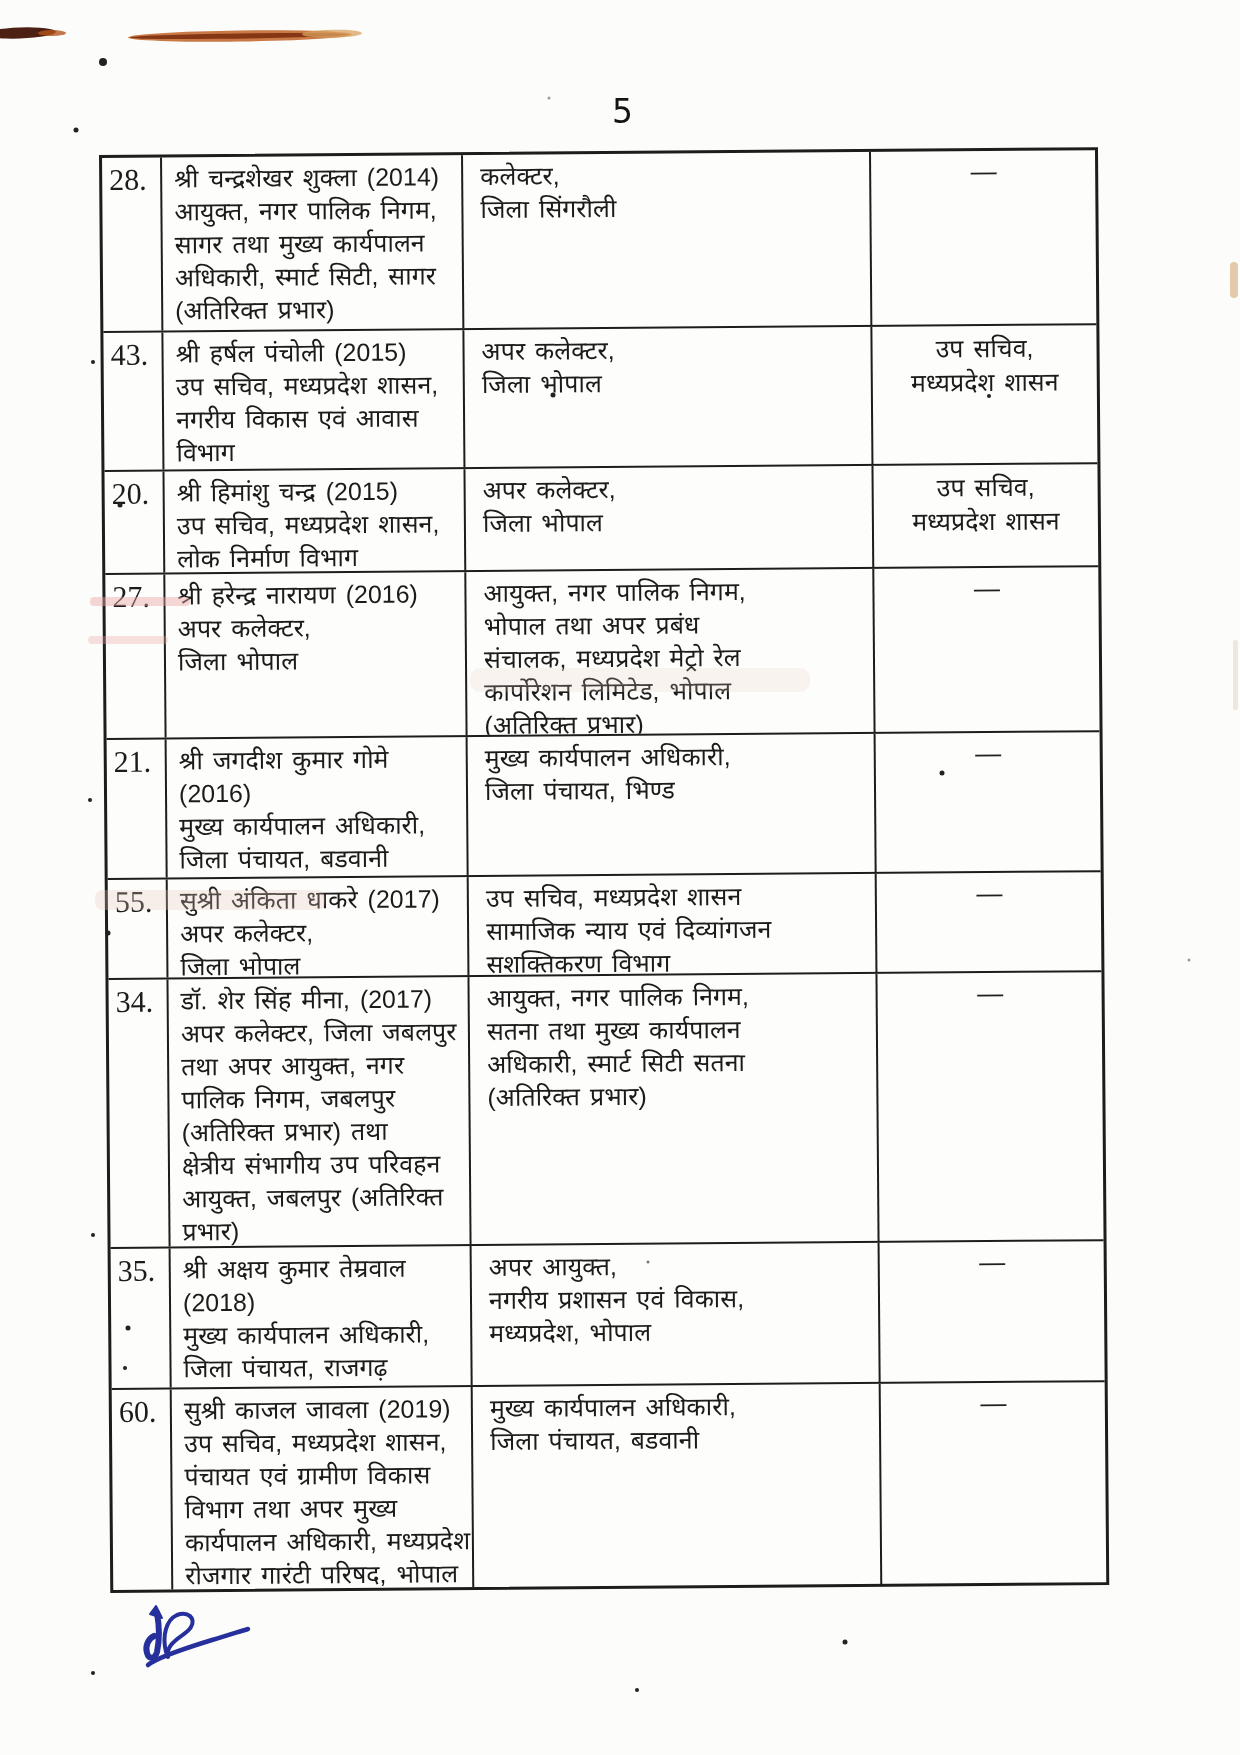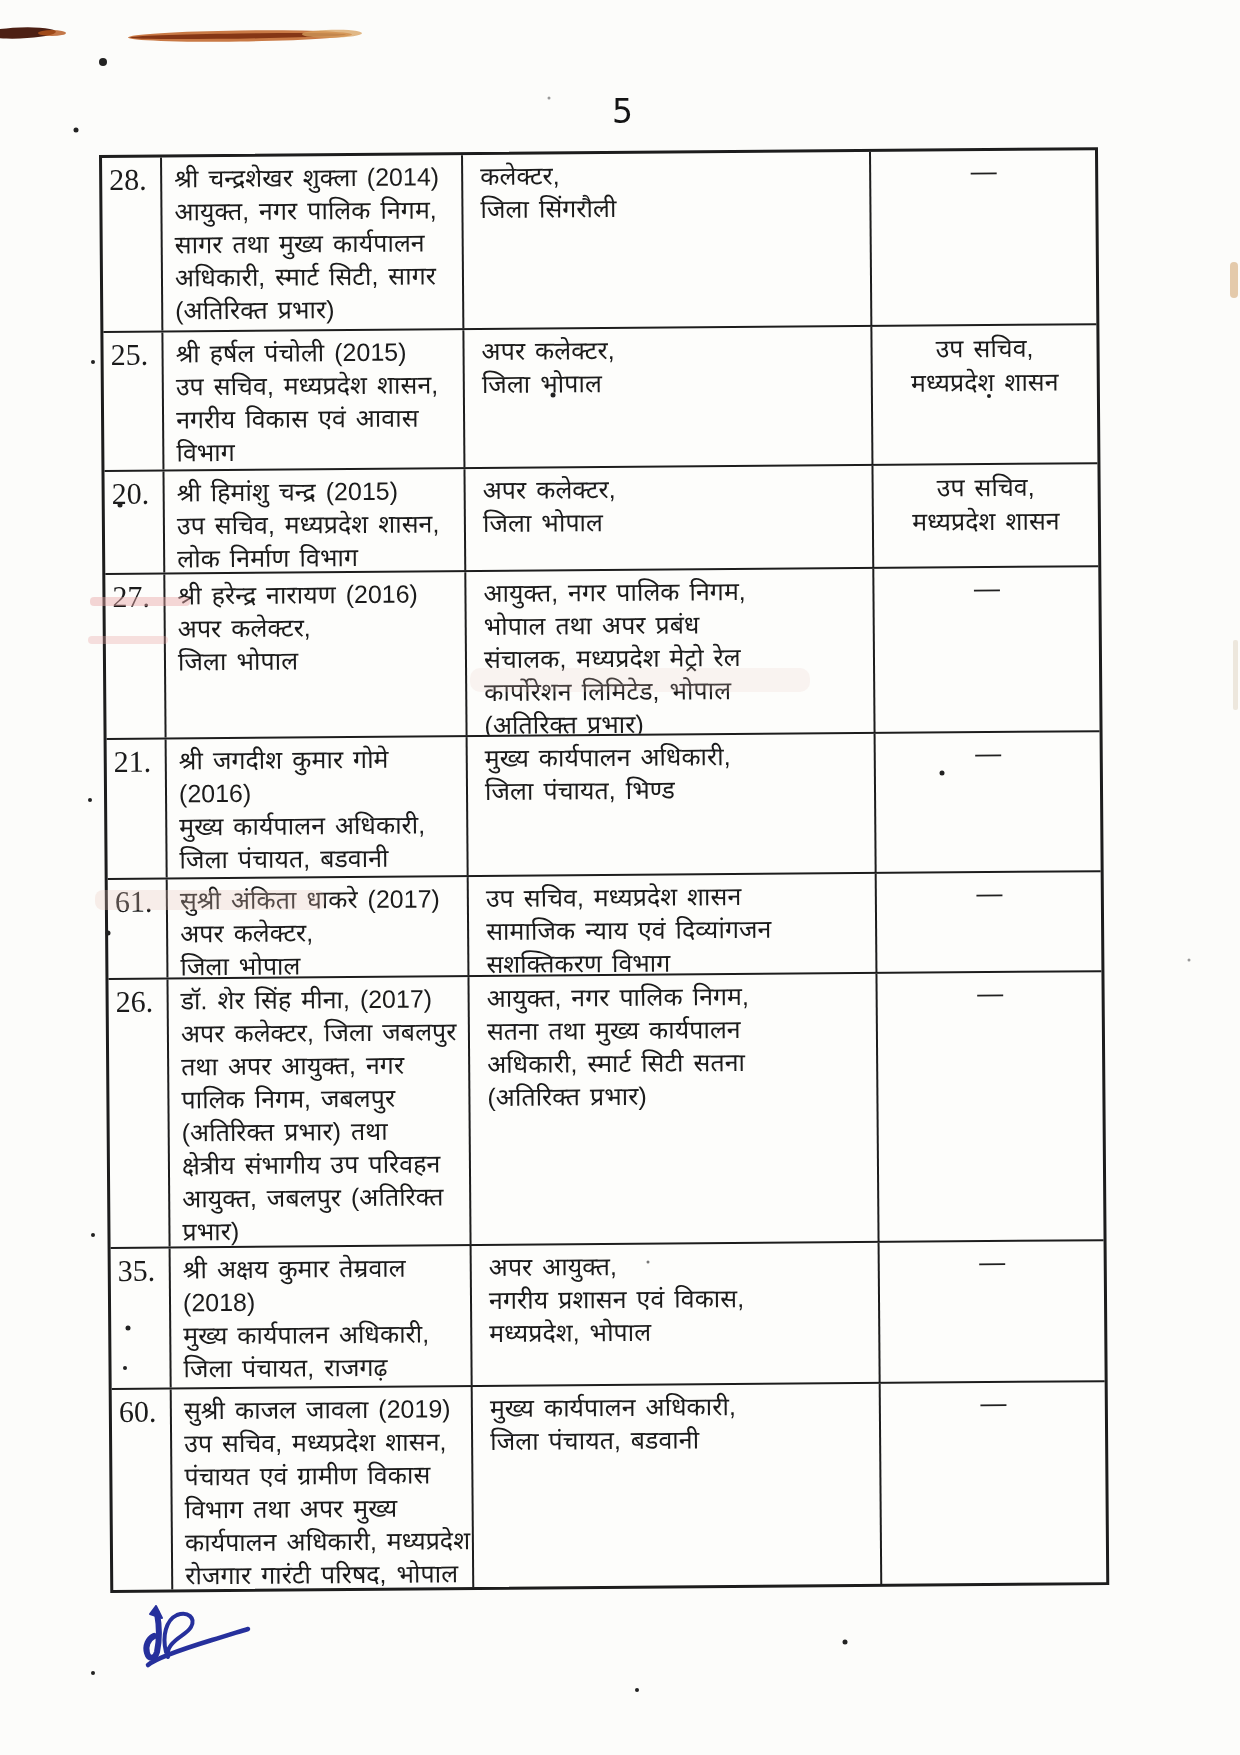--- a/index.html
+++ b/index.html
@@ -76,21 +76,21 @@
         </div>
         <div class="cell c-posting">
           <div class="ln">कलेक्टर,</div>
           <div class="ln">जिला सिंगरौली</div>
         </div>
         <div class="cell c-remark">
           <div class="ln dash">—</div>
         </div>
       </div>
       <div class="trow" style="height: 139px;">
-        <div class="cell c-serial"><span>25.</span></div>
+        <div class="cell c-serial"><span>43.</span></div>
         <div class="cell c-name">
           <div class="ln">श्री हर्षल पंचोली (2015)</div>
           <div class="ln">उप सचिव, मध्यप्रदेश शासन,</div>
           <div class="ln">नगरीय विकास एवं आवास</div>
           <div class="ln">विभाग</div>
         </div>
         <div class="cell c-posting">
           <div class="ln">अपर कलेक्टर,</div>
           <div class="ln">जिला भोपाल</div>
         </div>
@@ -143,37 +143,37 @@
         </div>
         <div class="cell c-posting">
           <div class="ln">मुख्य कार्यपालन अधिकारी,</div>
           <div class="ln">जिला पंचायत, भिण्ड</div>
         </div>
         <div class="cell c-remark">
           <div class="ln dash">—</div>
         </div>
       </div>
       <div class="trow" style="height: 100px;">
-        <div class="cell c-serial"><span>61.</span></div>
+        <div class="cell c-serial"><span>55.</span></div>
         <div class="cell c-name">
           <div class="ln">सुश्री अंकिता धाकरे (2017)</div>
           <div class="ln">अपर कलेक्टर,</div>
           <div class="ln">जिला भोपाल</div>
         </div>
         <div class="cell c-posting">
           <div class="ln">उप सचिव, मध्यप्रदेश शासन</div>
           <div class="ln">सामाजिक न्याय एवं दिव्यांगजन</div>
           <div class="ln">सशक्तिकरण विभाग</div>
         </div>
         <div class="cell c-remark">
           <div class="ln dash">—</div>
         </div>
       </div>
       <div class="trow" style="height: 269px;">
-        <div class="cell c-serial"><span>26.</span></div>
+        <div class="cell c-serial"><span>34.</span></div>
         <div class="cell c-name">
           <div class="ln">डॉ. शेर सिंह मीना, (2017)</div>
           <div class="ln">अपर कलेक्टर, जिला जबलपुर</div>
           <div class="ln">तथा अपर आयुक्त, नगर</div>
           <div class="ln">पालिक निगम, जबलपुर</div>
           <div class="ln">(अतिरिक्त प्रभार) तथा</div>
           <div class="ln">क्षेत्रीय संभागीय उप परिवहन</div>
           <div class="ln">आयुक्त, जबलपुर (अतिरिक्त</div>
           <div class="ln">प्रभार)</div>
         </div>

